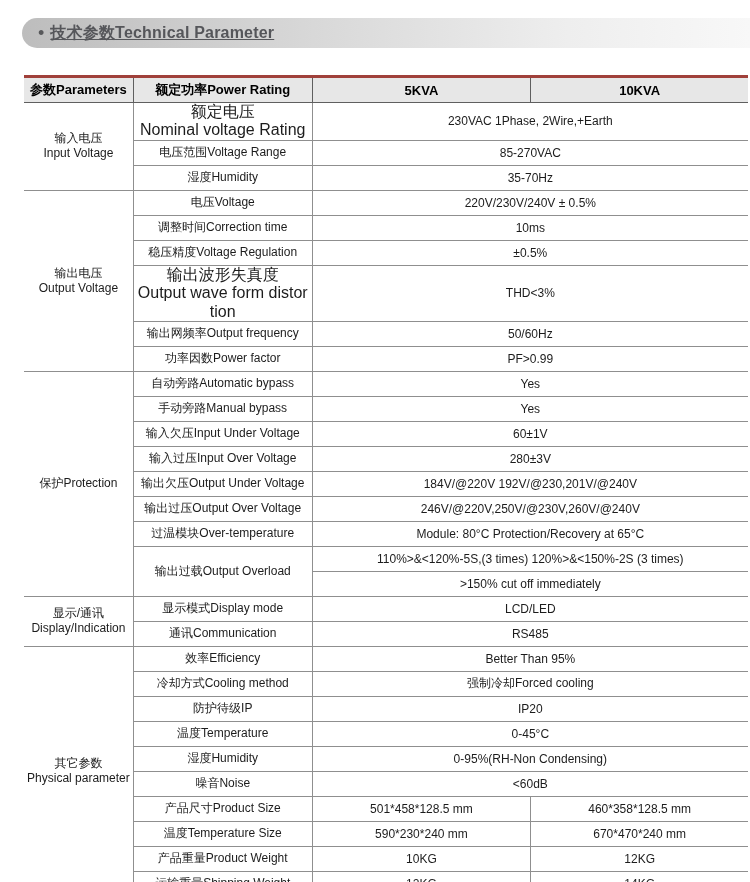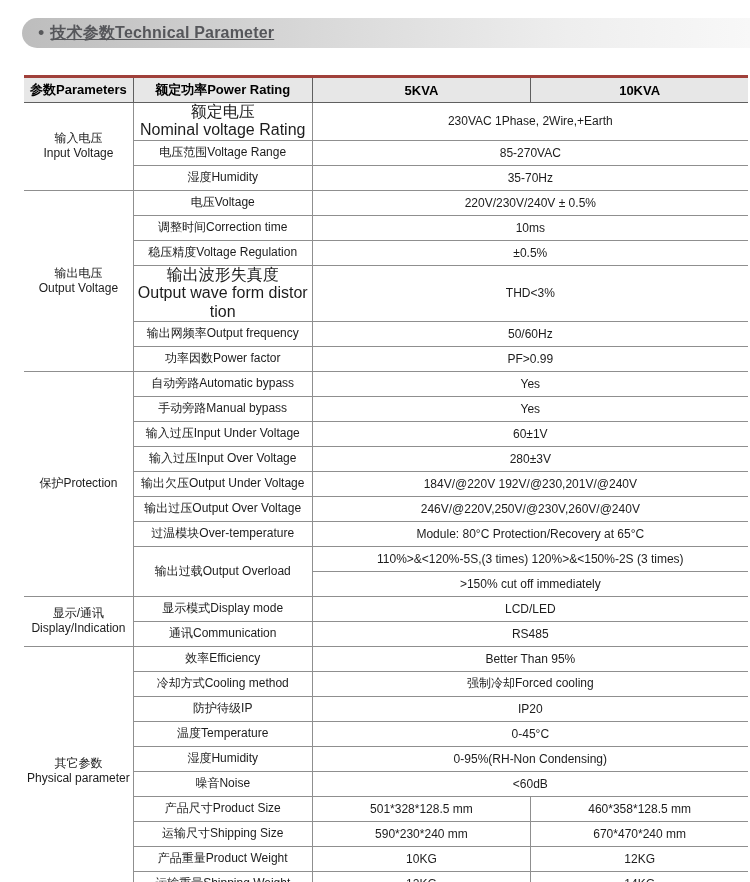--- a/index.html
+++ b/index.html
@@ -119,21 +119,21 @@
           <tr>
             <td class="cat first" rowspan="9">保护Protection</td>
             <td class="lbl">自动旁路Automatic bypass</td>
             <td class="val last" colspan="2">Yes</td>
           </tr>
           <tr>
             <td class="lbl">手动旁路Manual bypass</td>
             <td class="val last" colspan="2">Yes</td>
           </tr>
           <tr>
-            <td class="lbl">输入过压Input Under Voltage</td>
+            <td class="lbl">输入欠压Input Under Voltage</td>
             <td class="val last" colspan="2">60±1V</td>
           </tr>
           <tr>
             <td class="lbl">输入过压Input Over Voltage</td>
             <td class="val last" colspan="2">280±3V</td>
           </tr>
           <tr>
             <td class="lbl">输出欠压Output Under Voltage</td>
             <td class="val last" colspan="2">184V/@220V 192V/@230,201V/@240V</td>
           </tr>
@@ -187,25 +187,25 @@
           <tr>
             <td class="lbl">湿度Humidity</td>
             <td class="val last" colspan="2">0-95%(RH-Non Condensing)</td>
           </tr>
           <tr>
             <td class="lbl">噪音Noise</td>
             <td class="val last" colspan="2">&lt;60dB</td>
           </tr>
           <tr>
             <td class="lbl">产品尺寸Product Size</td>
-            <td class="val">501*328*128.5 mm</td>
+            <td class="val">501*458*128.5 mm</td>
             <td class="val last">460*358*128.5 mm</td>
           </tr>
           <tr>
-            <td class="lbl">运输尺寸Shipping Size</td>
+            <td class="lbl">温度Temperature Size</td>
             <td class="val">590*230*240 mm</td>
             <td class="val last">670*470*240 mm</td>
           </tr>
           <tr>
             <td class="lbl">产品重量Product Weight</td>
             <td class="val">10KG</td>
             <td class="val last">12KG</td>
           </tr>
           <tr>
             <td class="lbl">运输重量Shipping Weight</td>

